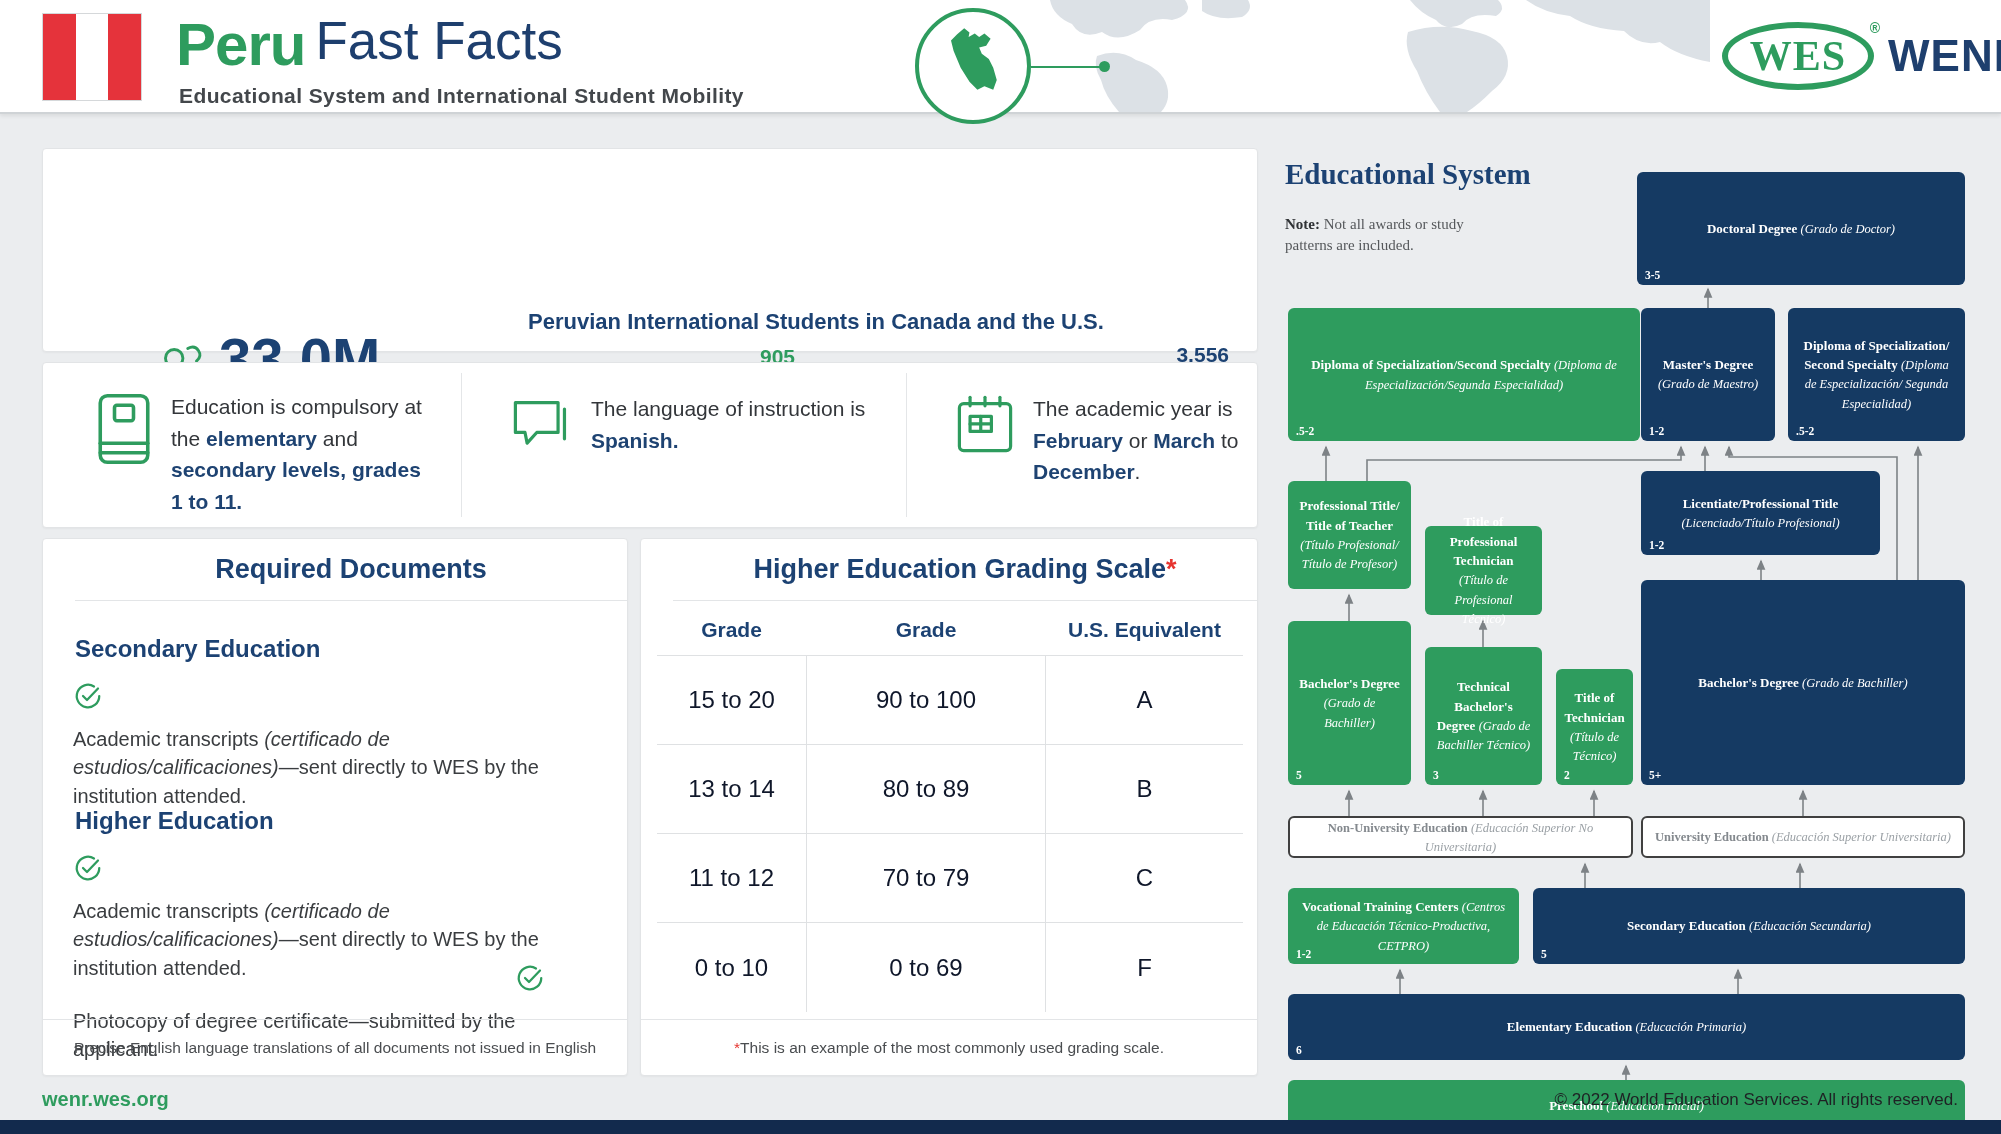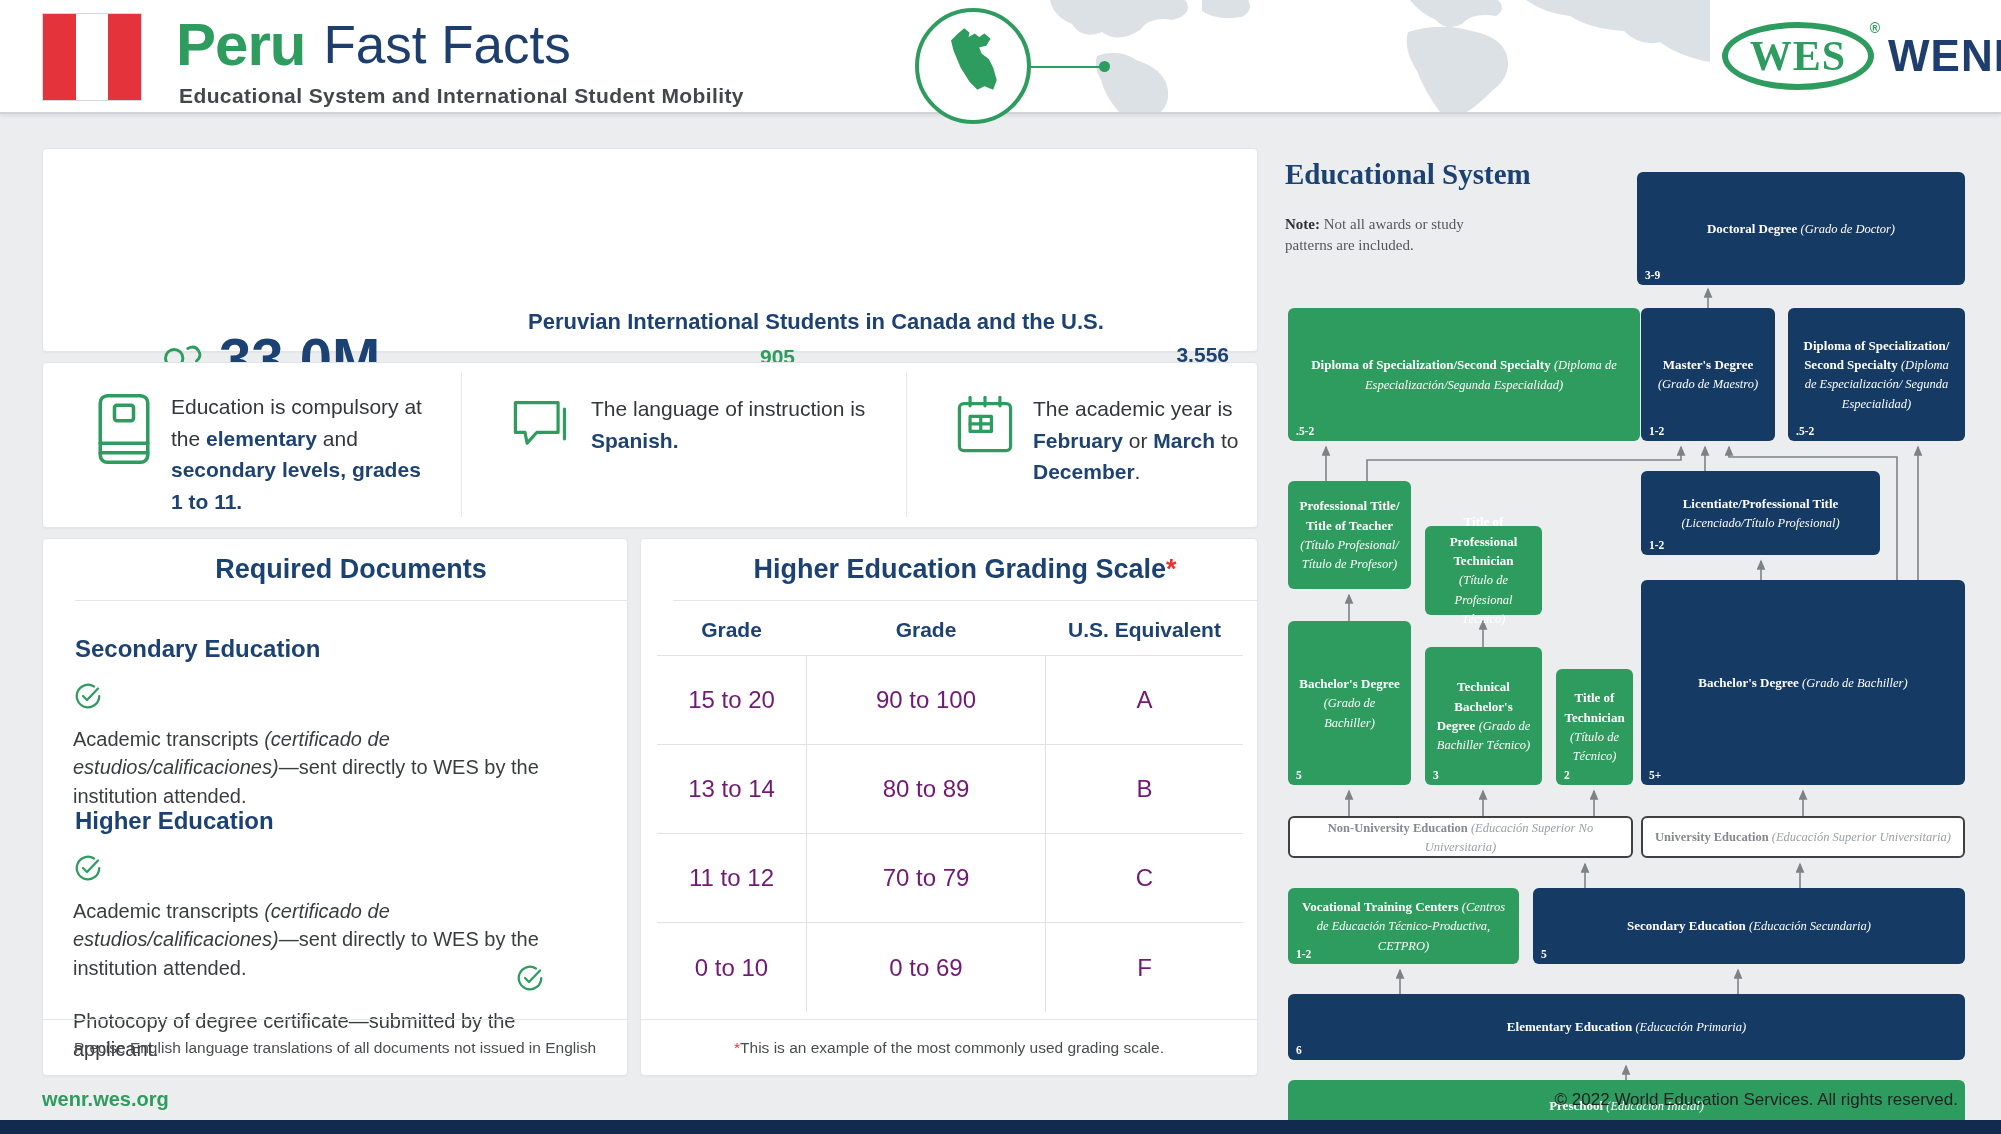--- a/index.html
+++ b/index.html
@@ -4,21 +4,21 @@
 <style>
   html,body{margin:0;padding:0;background:#9aa0a6;}
   *{box-sizing:border-box;}
   #canvas{position:relative;width:2001px;height:1134px;background:#EBEDEF;overflow:hidden;
     font-family:"Liberation Sans","DejaVu Sans",sans-serif;color:#33363A;}
   .abs{position:absolute;}
   
   #header{position:absolute;left:0;top:0;width:2001px;height:114px;background:#fff;border-bottom:2px solid #cfd3d6;box-shadow:0 2px 4px rgba(0,0,0,.08);}
   #flag{position:absolute;left:42px;top:13px;width:100px;height:88px;border:1px solid #d5d8da;display:flex;}
   #flag .red{flex:1;background:#E5333B;} #flag .white{flex:1;background:#fff;}
-  #title-row{position:absolute;left:176px;top:10px;display:flex;align-items:center;gap:18px;white-space:nowrap;}
+  #title-row{position:absolute;left:176px;top:10px;display:flex;align-items:flex-start;gap:10px;white-space:nowrap;}
   #title-peru{font-size:60px;font-weight:800;color:#2E9C5E;letter-spacing:-1px;}
   #title-rest{font-size:53px;font-weight:500;color:#1E3F6E;letter-spacing:0px;}
   #subtitle{position:absolute;left:179px;top:84px;font-size:21px;font-weight:700;color:#43474B;letter-spacing:.4px;white-space:nowrap;}
   #worldmap{position:absolute;left:850px;top:0;width:860px;height:112px;}
   #peru-circle{position:absolute;left:915px;top:8px;width:116px;height:116px;border:4px solid #2E9C5E;border-radius:50%;background:#fff;z-index:3;display:flex;align-items:center;justify-content:center;}
   #peru-line{position:absolute;left:1031px;top:66px;width:72px;height:2px;background:#2E9C5E;z-index:2;}
   #peru-dot{position:absolute;left:1099px;top:61px;width:11px;height:11px;border-radius:50%;background:#2E9C5E;z-index:2;}
   #logo{position:absolute;left:1722px;top:22px;display:flex;align-items:center;gap:14px;}
   #logo-oval{width:152px;height:68px;border:6px solid #2E9C5E;border-radius:50%;display:flex;align-items:center;justify-content:center;position:relative;}
   #logo-wes{font-family:"Liberation Serif","DejaVu Serif",serif;font-size:42px;font-weight:700;color:#2E9C5E;letter-spacing:1px;}
@@ -54,21 +54,21 @@
   .docs-item{position:absolute;left:30px;display:flex;gap:14px;flex-direction:column;}
   .docs-item .txt{width:472px;font-size:20px;line-height:1.42;color:#3A3D40;}
   
   #grading-card{left:640px;top:538px;width:618px;height:538px;}
   #grade-table{position:absolute;left:16px;top:66px;width:586px;}
   .g-head{display:grid;grid-template-columns:149px 240px 197px;height:50px;align-items:center;}
   .g-head div{text-align:center;font-size:21px;font-weight:800;color:#1C4273;}
   .g-body{border-top:1px solid #DFE1E3;}
   .g-row{display:grid;grid-template-columns:149px 240px 197px;height:89px;border-bottom:1px solid #DFE1E3;}
   .g-row:last-child{border-bottom:none;}
-  .g-row div{display:flex;align-items:center;justify-content:center;font-size:24px;color:#701a75;}
+  .g-row div{display:flex;align-items:center;justify-content:center;font-size:24px;color:#0f172a;}
   .g-row div:nth-child(2){border-left:1px solid #DFE1E3;border-right:1px solid #DFE1E3;}
   
   #edu-panel{position:absolute;left:1272px;top:130px;width:715px;height:968px;font-family:Liberation Serif, serif;}
   #edu-title{position:absolute;left:13px;top:28px;font-size:29px;font-weight:800;color:#1C4273;}
   #edu-note{position:absolute;left:13px;top:84px;width:185px;font-size:15px;line-height:1.4;color:#55585B;}
   #edu-note b{color:#2F3235;}
   .ebox{position:absolute;border-radius:6px;display:flex;align-items:center;justify-content:center;text-align:center;color:#fff;padding:8px 10px;}
   .ebox.green{background:#2E9C5E;}
   .ebox.navy{background:#153A63;}
   .ebox.band{background:#fff;border:2px solid #404040;color:#84898E;}
@@ -310,21 +310,21 @@
           <path d="M313,758 V734" marker-end="url(#arr)"></path>
           <path d="M528,758 V734" marker-end="url(#arr)"></path>
           <path d="M128,864 V840" marker-end="url(#arr)"></path>
           <path d="M466,864 V840" marker-end="url(#arr)"></path>
           <path d="M354,950 V936" marker-end="url(#arr)"></path>
         </g>
     </svg>
     <div id="edu-boxes">
         <div class="ebox navy" style="left: 365px; top: 42px; width: 328px; height: 113px;">
           <div><span class="lbl">Doctoral Degree </span><span class="trn">(Grado de Doctor)</span></div>
-          <span class="dur">3-9</span>
+          <span class="dur">3-5</span>
         </div>
         <div class="ebox green" style="left: 16px; top: 178px; width: 352px; height: 133px;">
           <div><span class="lbl">Diploma of Specialization/Second Specialty </span><span class="trn">(Diploma de Especialización/Segunda Especialidad)</span></div>
           <span class="dur">.5-2</span>
         </div>
         <div class="ebox navy" style="left: 369px; top: 178px; width: 134px; height: 133px;">
           <div><span class="lbl">Master's Degree </span><span class="trn">(Grado de Maestro)</span></div>
           <span class="dur">1-2</span>
         </div>
         <div class="ebox navy" style="left: 516px; top: 178px; width: 177px; height: 133px;">

